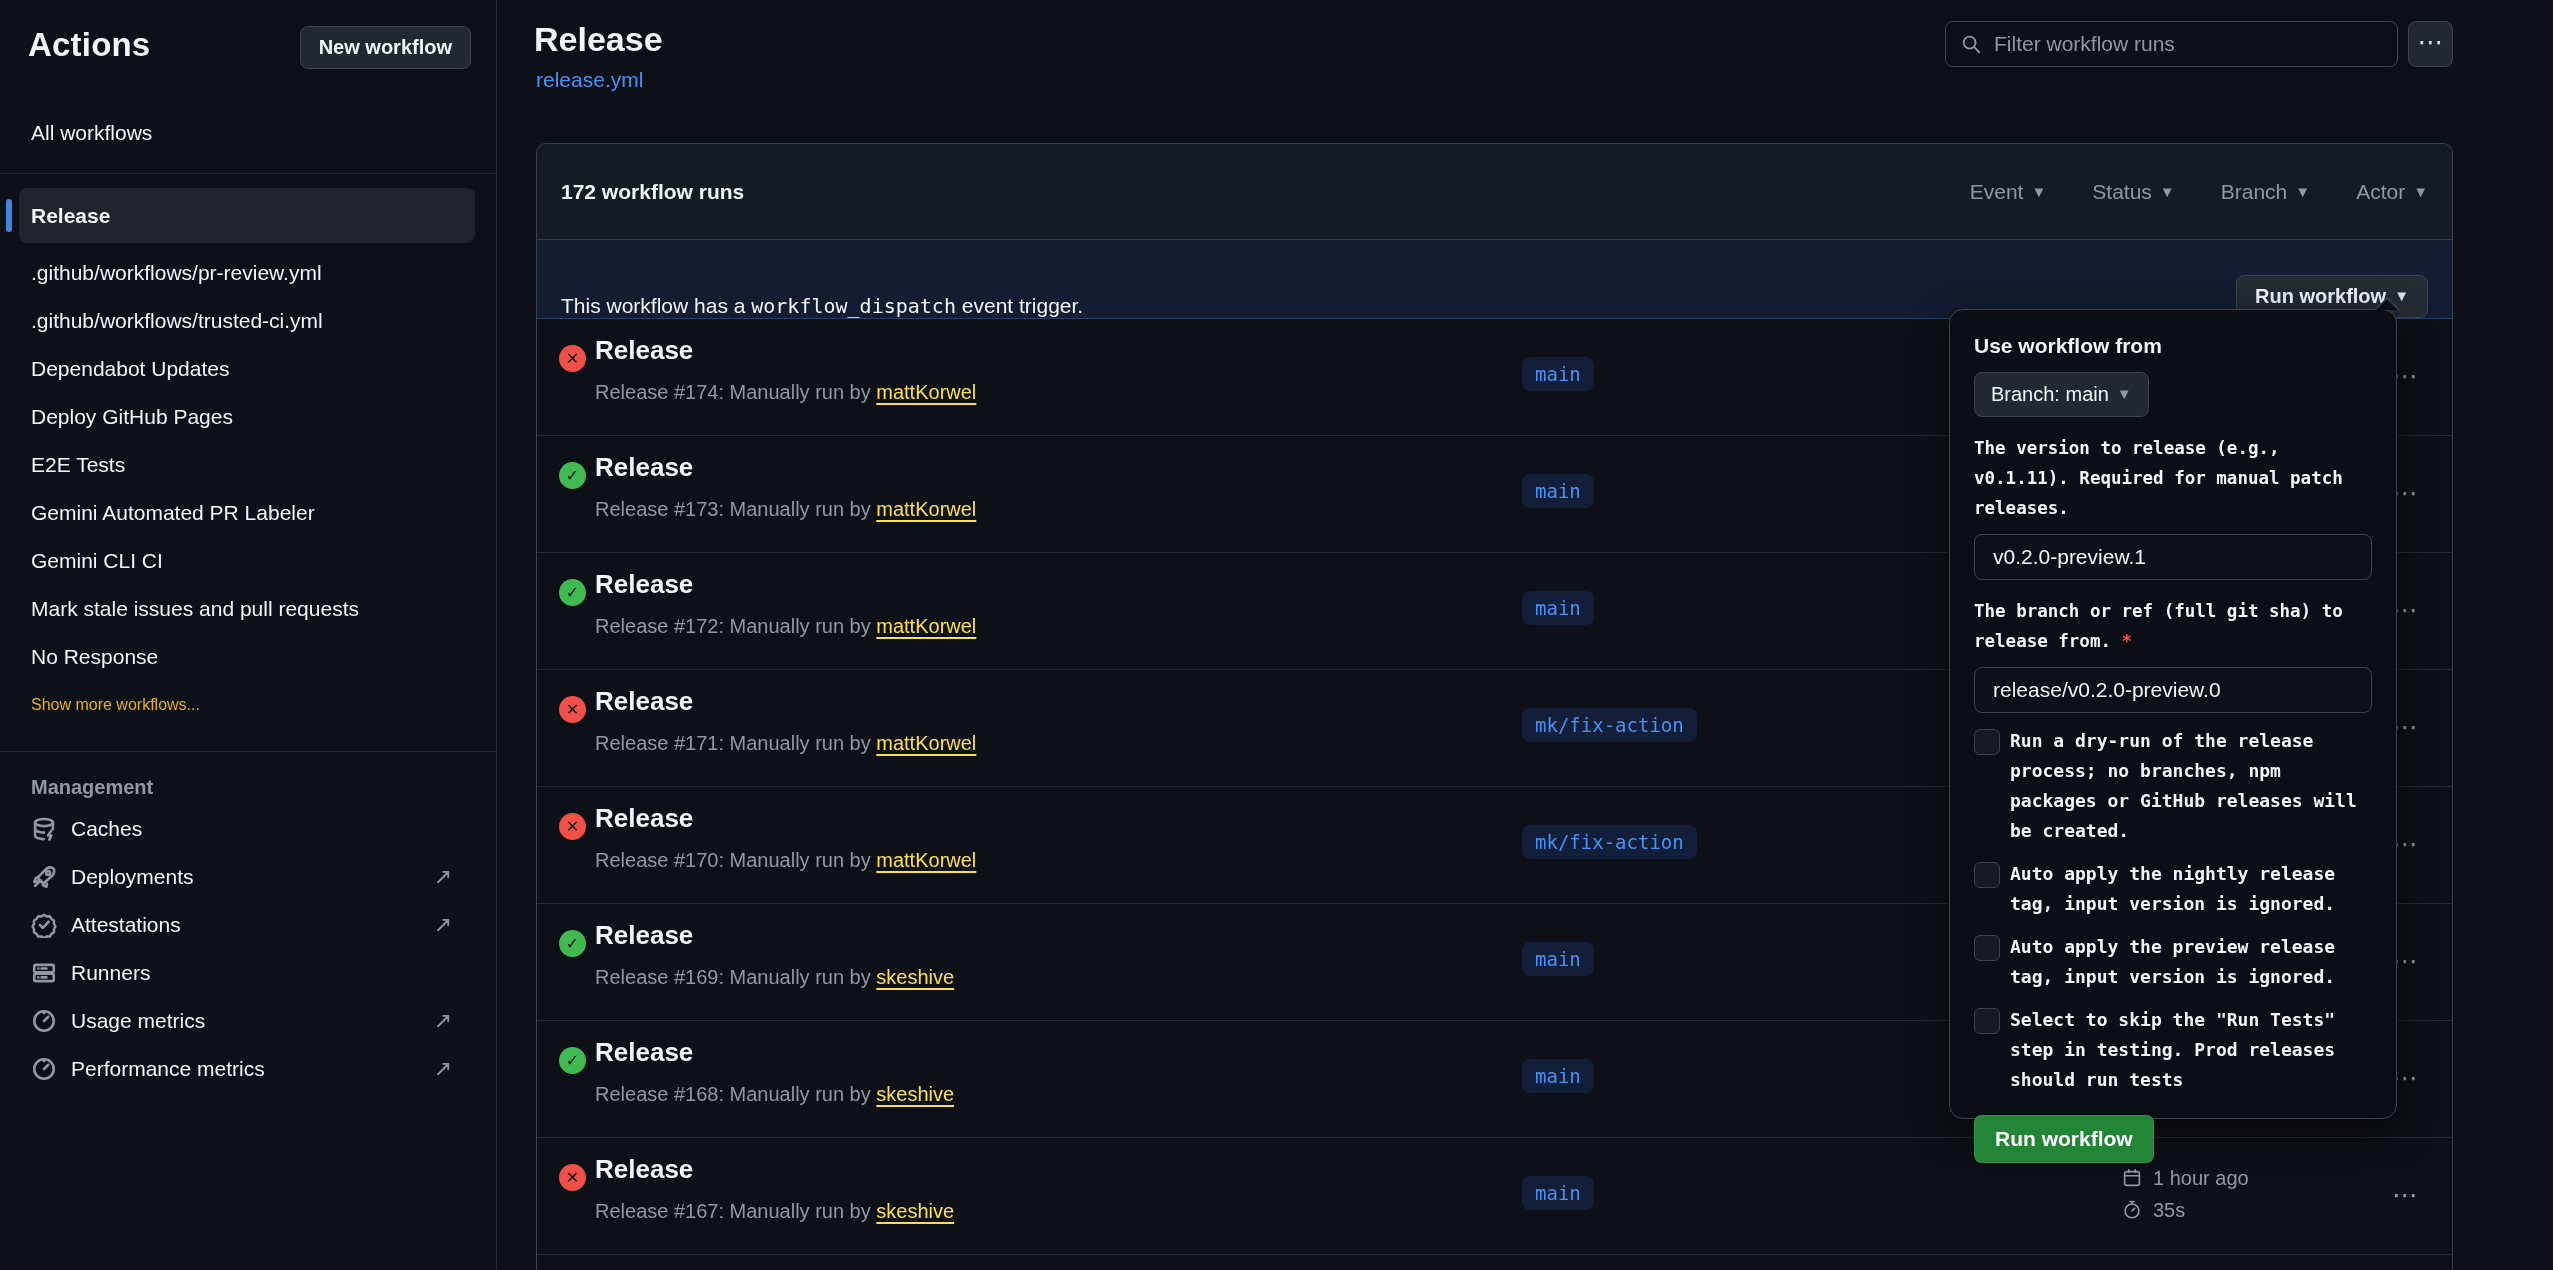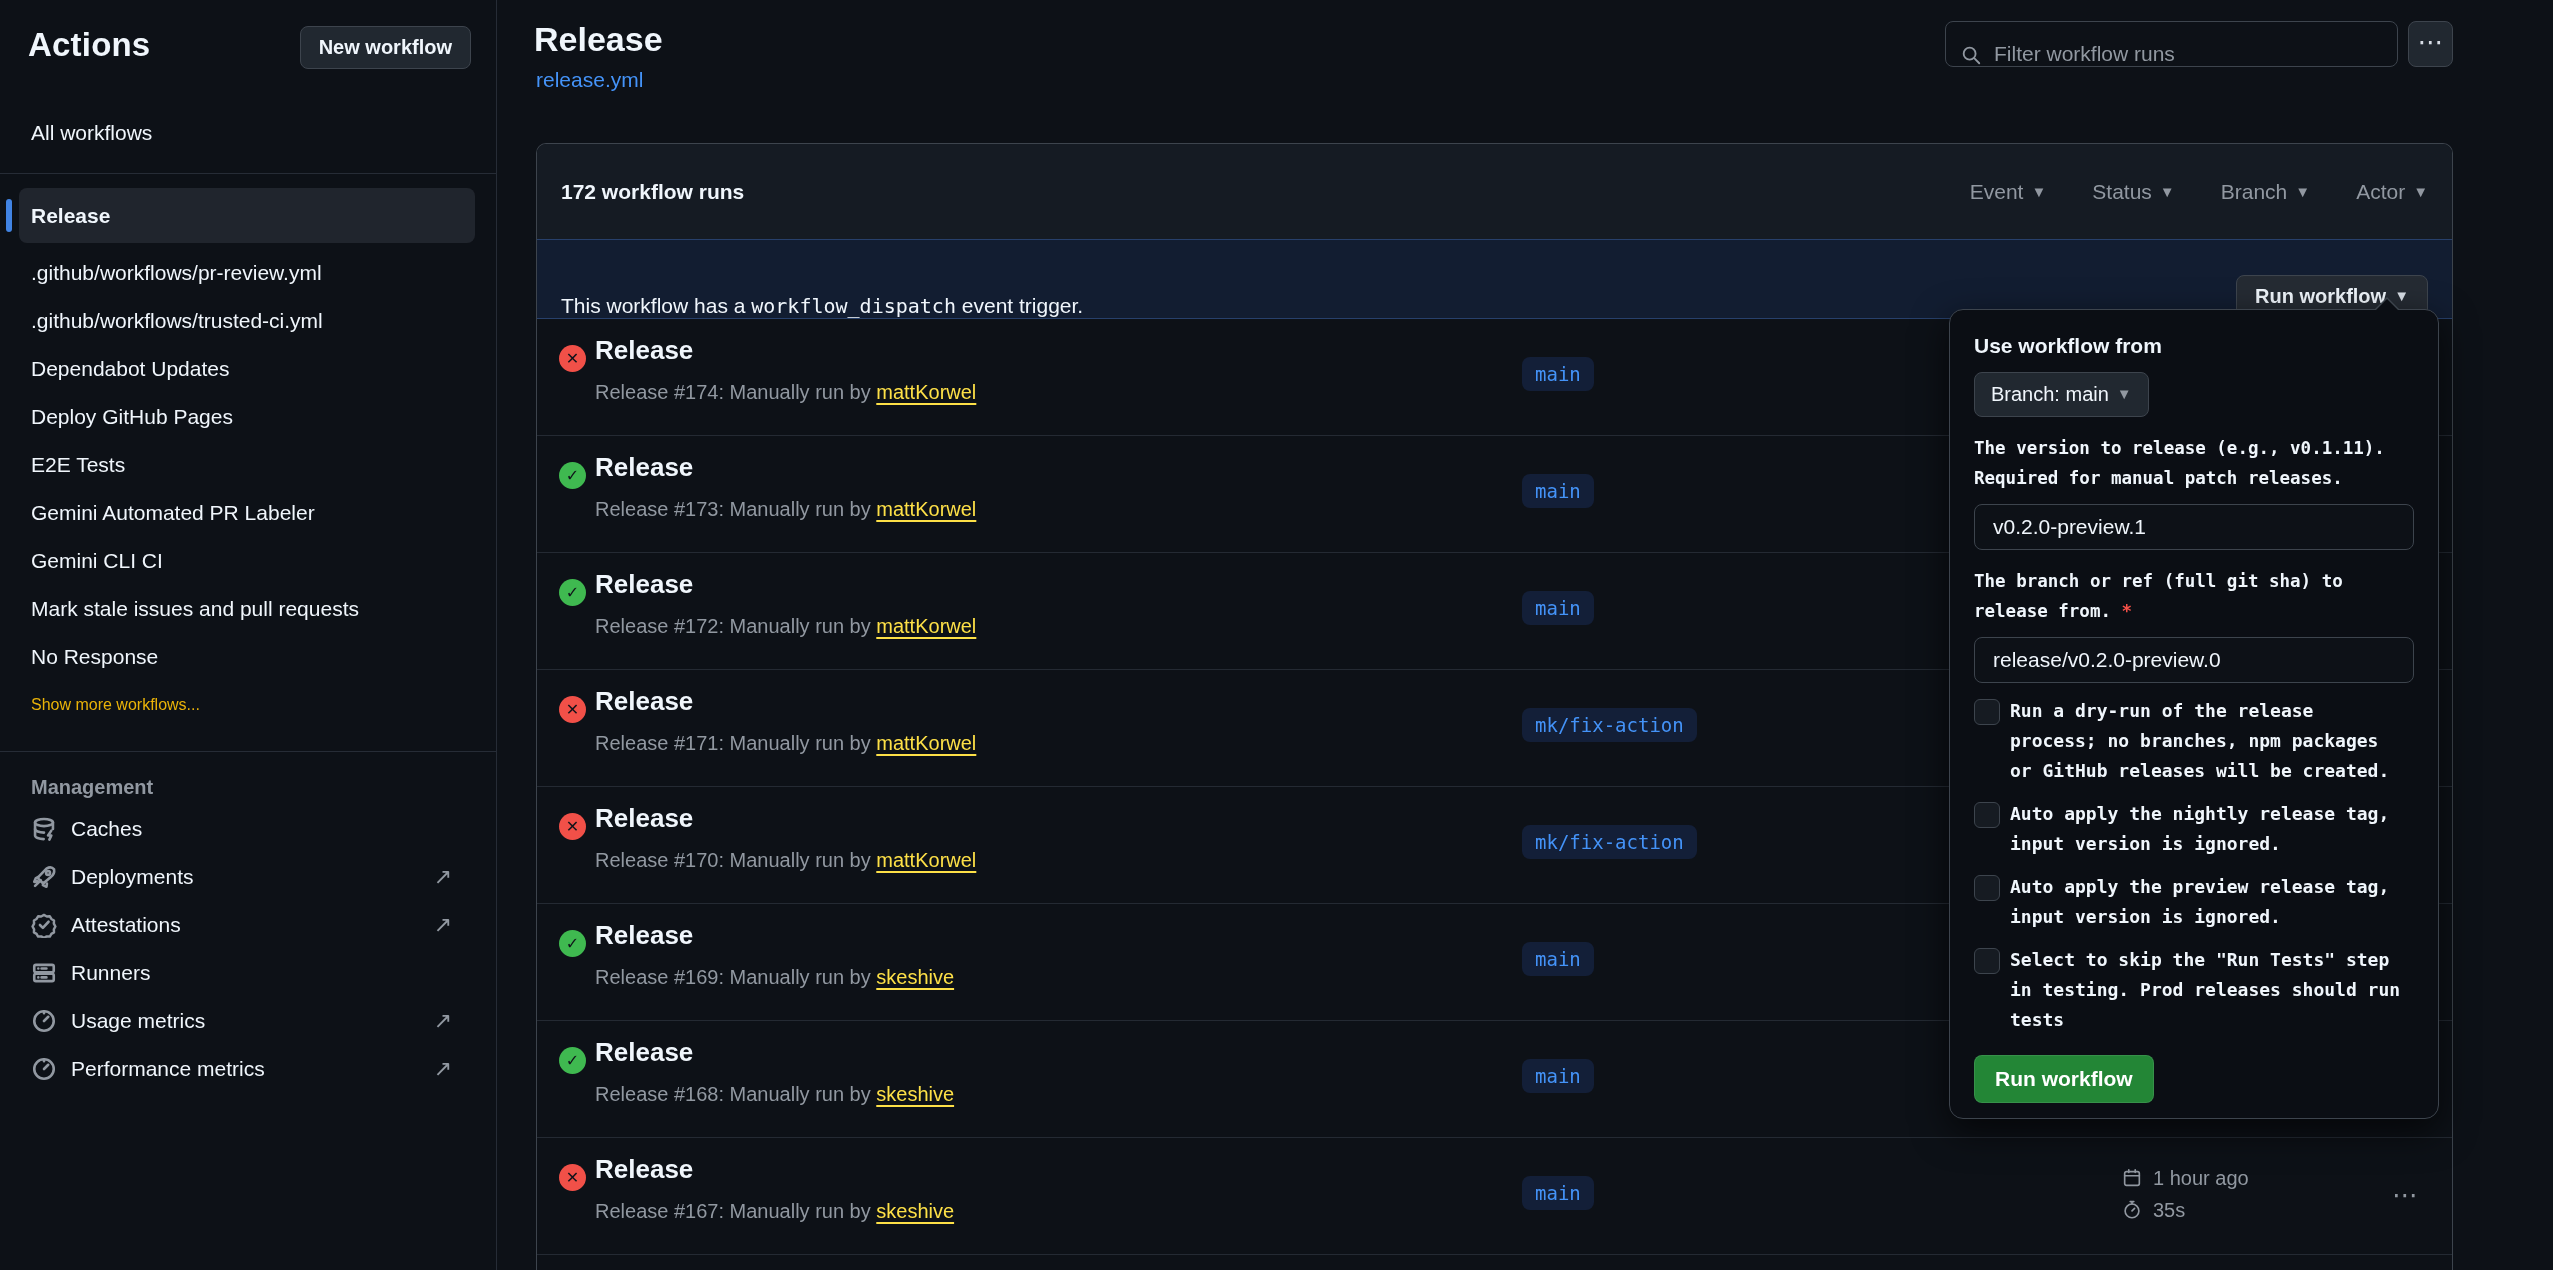--- a/index.html
+++ b/index.html
@@ -38,21 +38,21 @@
         stroke-width:1.6; stroke-linecap:round; stroke-linejoin:round; }
   .mgmt .ext { margin-left:auto; color:#9198a1; font-size:22px; }
 
   
   .main { position:absolute; left:497px; top:0; right:0; height:1270px; }
   .page-title { position:absolute; left:37px; top:20px; font-size:34px; font-weight:600; }
   .file-link { position:absolute; left:39px; top:68px; font-size:21px; color:#4493f8;
         cursor:pointer; }
   .search-box { position:absolute; left:1448px; top:21px; width:453px; height:46px;
         border:1px solid #3d444d; border-radius:8px; background:#0d1117;
-        display:flex; align-items:flex-end; padding:0 14px; }
+        display:flex; align-items:center; padding:0 14px; }
   .search-box svg { width:22px; height:22px; stroke:#9198a1; fill:none; stroke-width:2;
         stroke-linecap:round; flex:none; }
   .search-box input { background:transparent; border:none; outline:none; color:#f0f6fc;
         font-size:21px; margin-left:12px; width:100%; font-family:inherit; }
   .search-box input::placeholder { color:#9198a1; }
   .hdr-kebab { position:absolute; left:1911px; top:21px; width:45px; height:46px;
         background:#212830; border:1px solid #3d444d; border-radius:8px; color:#d8dee6;
         font-size:26px; line-height:40px; text-align:center; cursor:pointer; }
 
   
@@ -96,21 +96,21 @@
         cursor:pointer; }
   .run-meta { position:absolute; left:1584px; top:24px; font-size:20px; color:#9198a1; }
   .run-meta .mline { display:flex; align-items:center; height:32px; }
   .run-meta svg { width:22px; height:22px; stroke:#9198a1; fill:none; stroke-width:1.8;
         stroke-linecap:round; margin-right:10px; }
   .row-kebab { position:absolute; right:32px; top:42px; color:#9198a1; font-size:26px;
         letter-spacing:2px; cursor:pointer; }
   .row-stub { height:18px; background:#0d1117; }
 
   
-  .panel { position:absolute; left:1949px; top:309px; width:490px; height:810px;
+  .panel { position:absolute; left:1949px; top:309px; width:448px; height:810px;
         background:#0b0e14; border:1px solid #3d444d; border-radius:14px;
         box-shadow:0 12px 36px rgba(0,0,0,.65); z-index:50; padding:20px 24px; }
   .panel::before { content:""; position:absolute; top:-13px; left:424px; width:0; height:0;
         border-left:13px solid transparent; border-right:13px solid transparent;
         border-bottom:13px solid #3d444d; }
   .panel::after { content:""; position:absolute; top:-11px; left:426px; width:0; height:0;
         border-left:11px solid transparent; border-right:11px solid transparent;
         border-bottom:11px solid #0b0e14; }
   .panel-heading { font-size:21px; font-weight:700; margin:4px 0 14px 0; }
   .branch-btn { background:#212830; border:1px solid #3d444d; border-radius:8px;

